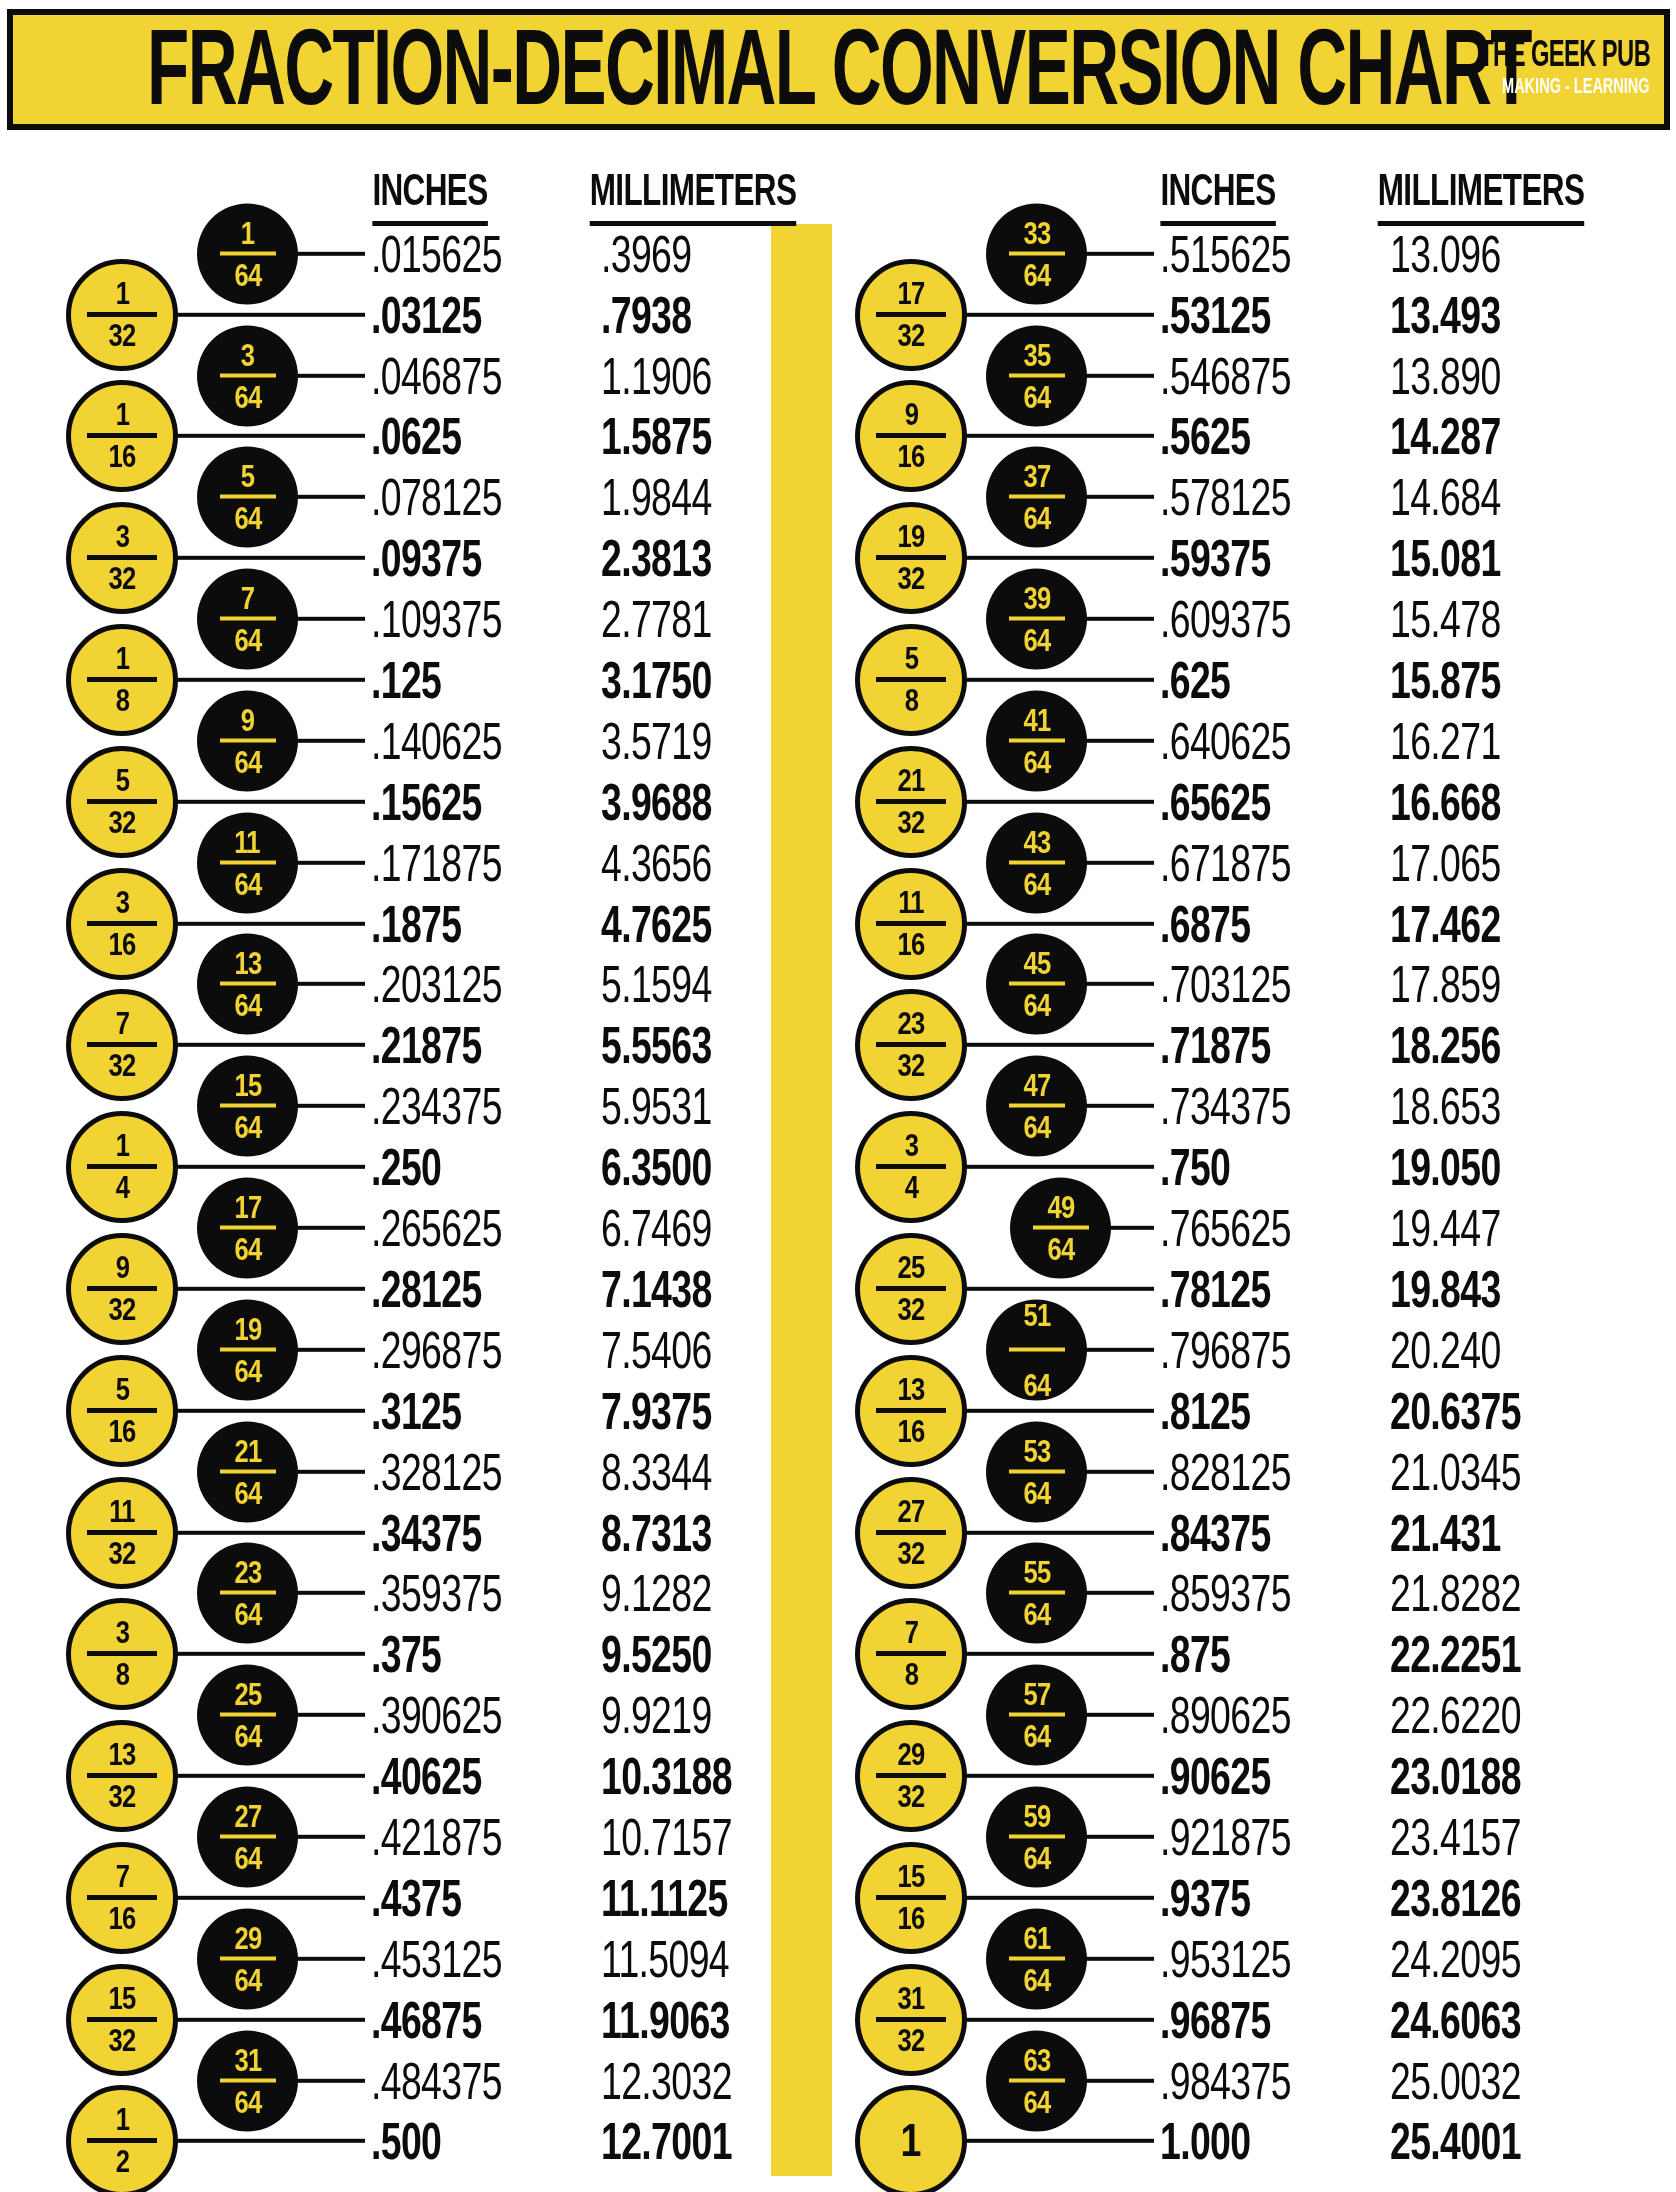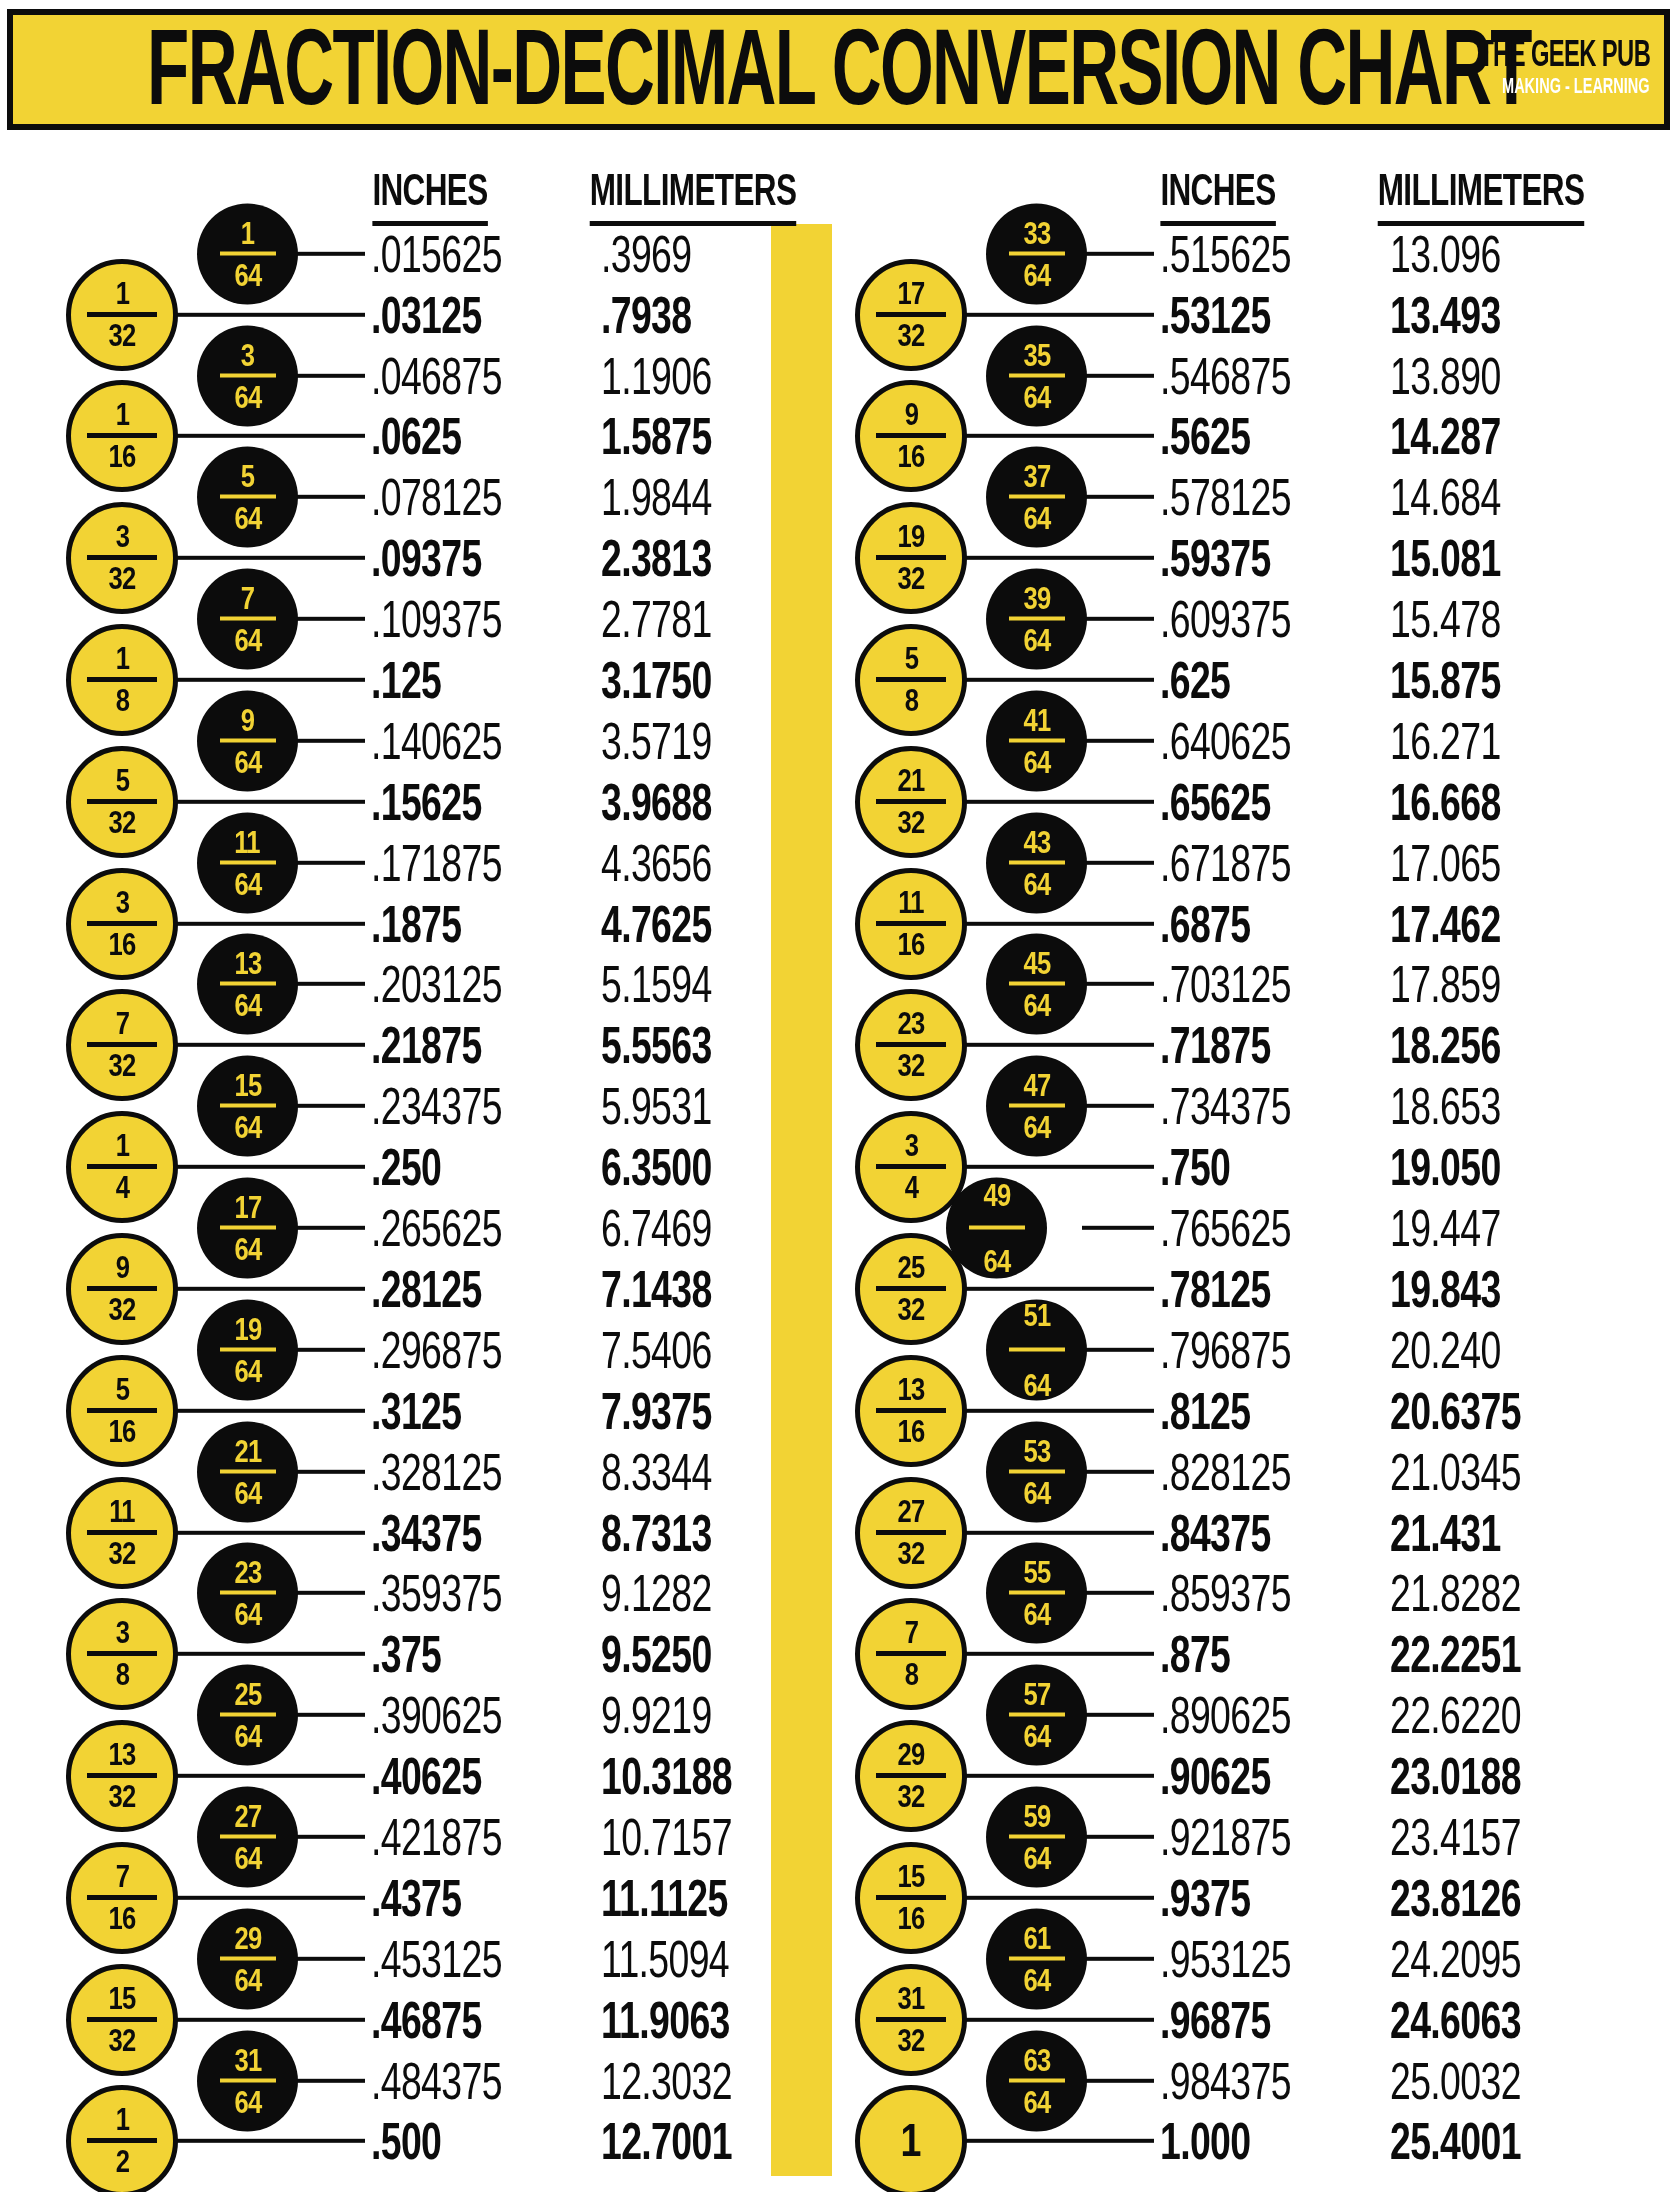--- a/index.html
+++ b/index.html
@@ -569,21 +569,21 @@
         <div class="circle" style="left: 855px;">
           <span class="num">3</span>
           <span class="bar"></span>
           <span class="den">4</span>
         </div>
         <span class="val inches" style="left: 1160px;">.750</span>
         <span class="val mm" style="left: 1390px;">19.050</span>
       </div>
       <div class="row minor" style="top: 1197px;">
         <div class="connector" style="left: 1082px; width: 72px;"></div>
-        <div class="circle" style="left: 946px; gap: 12px;">
+        <div class="circle" style="left: 1010px;">
           <span class="num">49</span>
           <span class="bar"></span>
           <span class="den">64</span>
         </div>
         <span class="val inches" style="left: 1160px;">.765625</span>
         <span class="val mm" style="left: 1390px;">19.447</span>
       </div>
       <div class="row major" style="top: 1258px;">
         <div class="connector" style="left: 962px; width: 192px;"></div>
         <div class="circle" style="left: 855px;">

